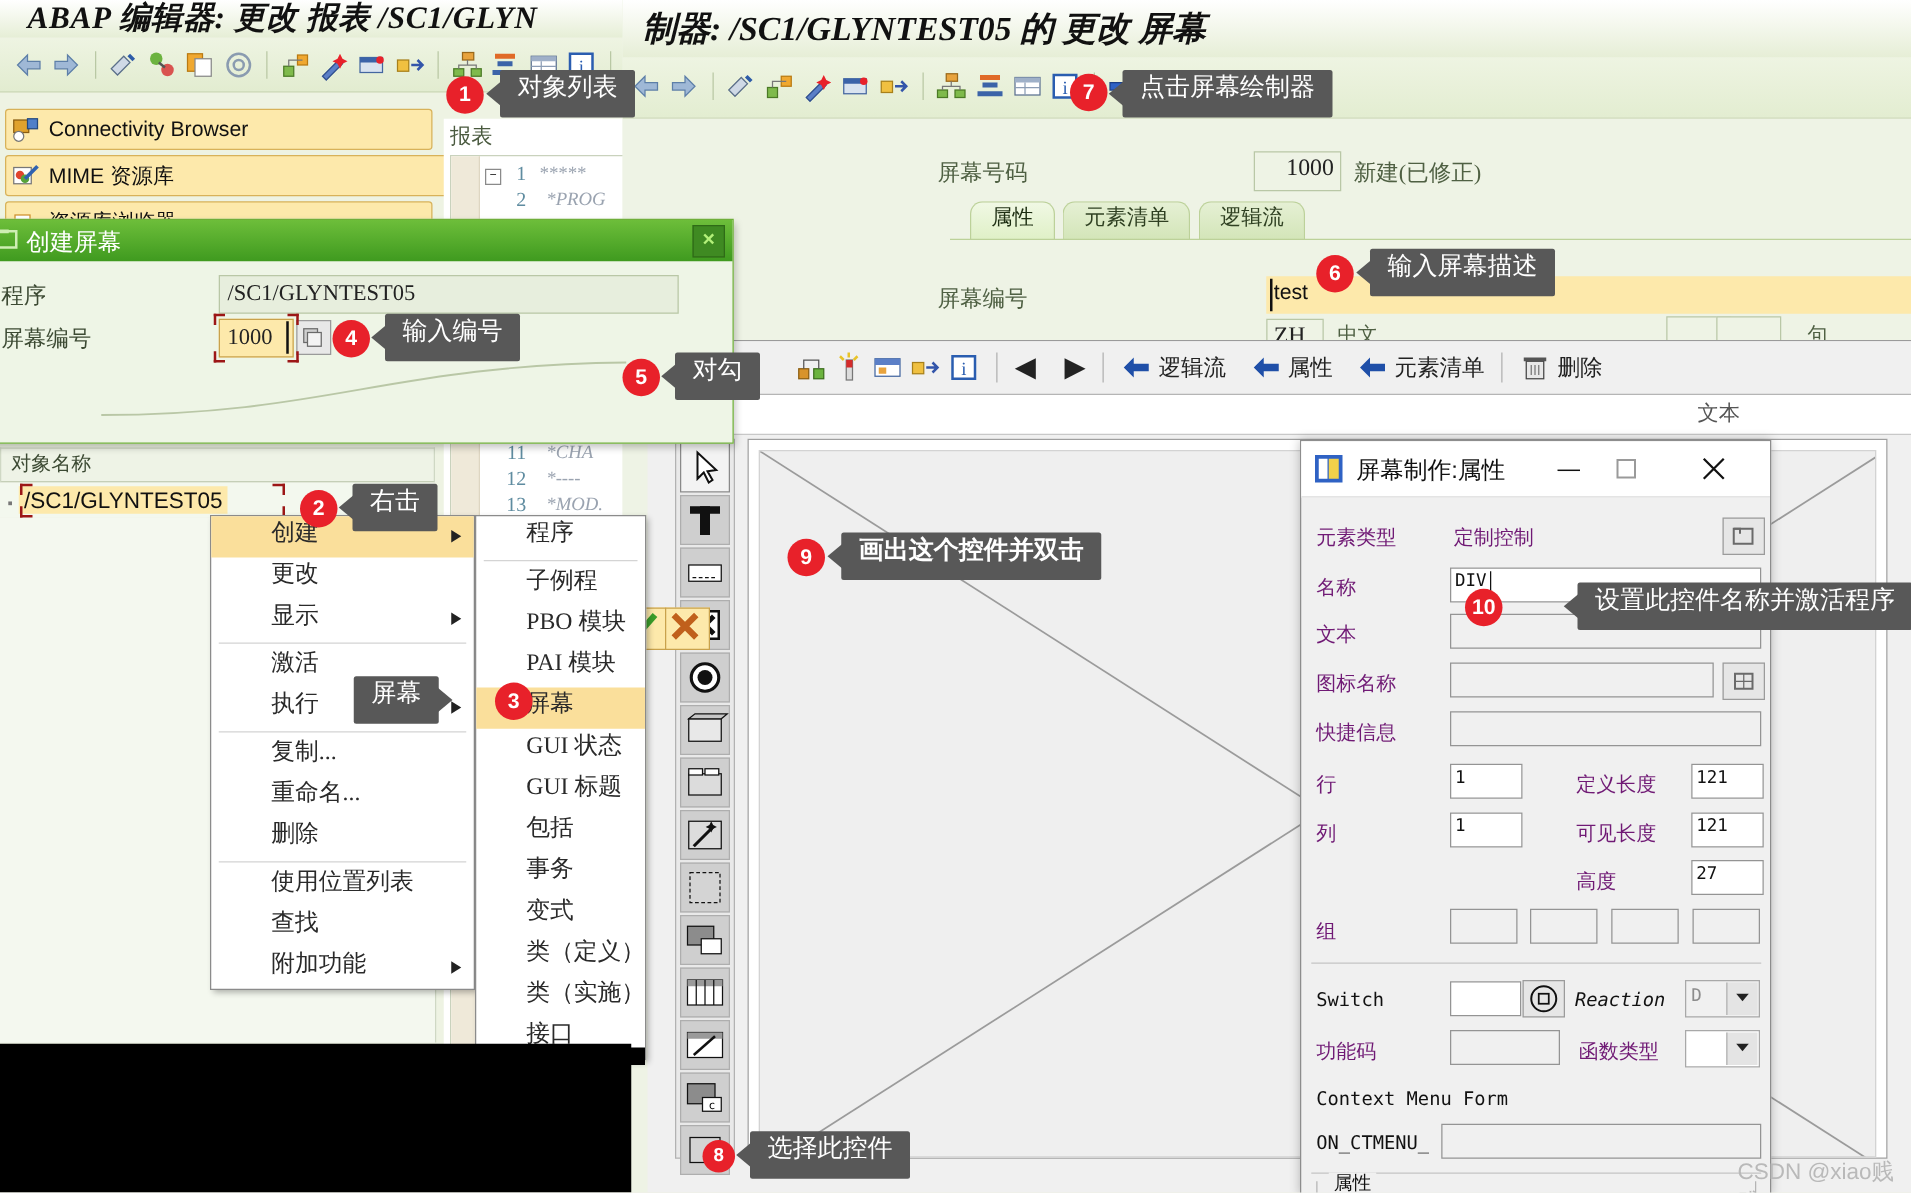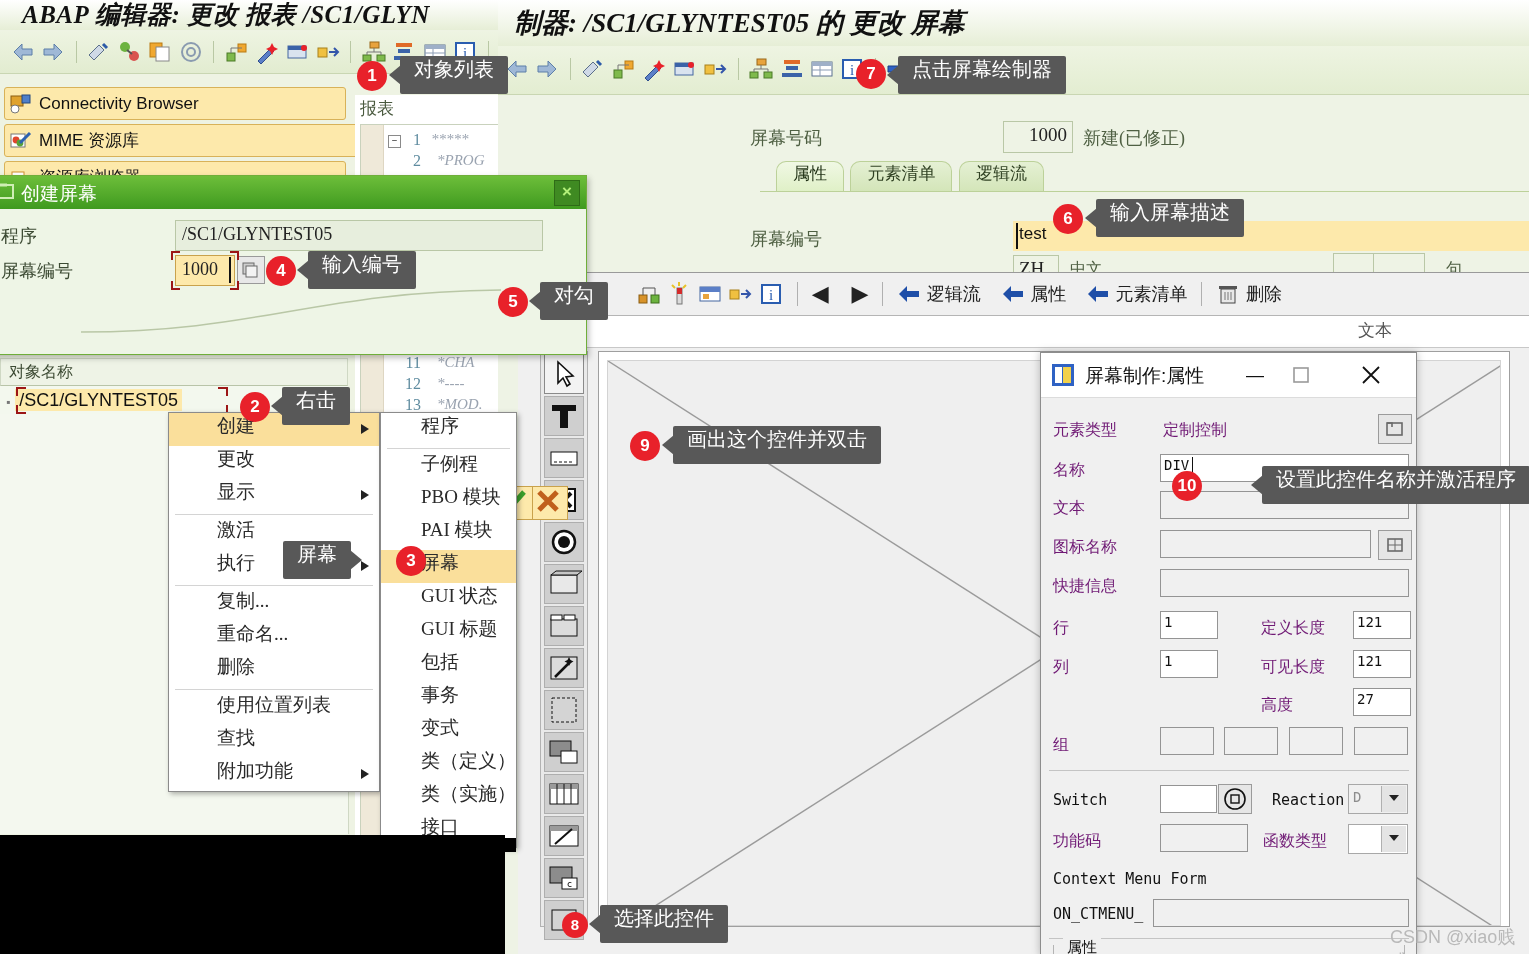--- a/index.html
+++ b/index.html
@@ -642,21 +642,21 @@
   <div class="abs" style="left:8px;top:417px;width:360px;height:1px;background:#c4c4c4;"></div>
 
   <div class="p-lblm" style="left:12px;top:438px;">Switch</div>
   <div class="p-in" style="left:119px;top:432px;width:57px;height:28px;"></div>
   <div class="p-btn" style="left:177px;top:431px;width:34px;height:30px;">
     <svg width="32" height="28" viewBox="0 0 32 28">
         <circle cx="16" cy="14" r="10" fill="none" stroke="#111" stroke-width="1.6"></circle>
         <rect x="12" y="10" width="8" height="8" fill="none" stroke="#111" stroke-width="1.4"></rect>
       </svg>
   </div>
-  <div class="p-lblm" style="left:231px;top:438px;">Reaction</div>
+  <div class="p-lblm" style="left:219px;top:438px;font-style:italic;">Reaction</div>
   <div class="p-combo" style="left:307px;top:431px;width:60px;height:30px;">
     <span style="position:absolute;left:4px;top:4px;font:14px 'DejaVu Sans Mono',monospace;color:#8c8c8c;">D</span>
     <span class="cb"></span>
   </div>
 
   <div class="p-lbl" style="left:12px;top:478px;">功能码</div>
   <div class="p-in gray" style="left:119px;top:471px;width:88px;height:28px;"></div>
   <div class="p-lbl" style="left:222px;top:478px;">函数类型</div>
   <div class="p-combo" style="left:307px;top:471px;width:60px;height:30px;background:#fff;">
     <span style="position:absolute;left:4px;top:4px;font:14px 'DejaVu Sans Mono',monospace;color:#111;"></span>
@@ -690,18 +690,18 @@
 <div class="abs num" style="left:1053px;top:204px;">6</div>
 <div class="callout" style="left:1096px;top:199px;"><i class="tip"></i><span>输入屏幕描述</span></div>
 
 <div class="abs num" style="left:856px;top:59px;">7</div>
 <div class="callout" style="left:898px;top:56px;"><i class="tip"></i><span>点击屏幕绘制器</span></div>
 
 <div class="abs num s" style="left:562px;top:912px;">8</div>
 <div class="callout" style="left:600px;top:905px;"><i class="tip"></i><span>选择此控件</span></div>
 
 <div class="abs num" style="left:630px;top:431px;">9</div>
-<div class="callout" style="left:673px;top:426px;"><i class="tip"></i><span>画出这个控件并双击</span></div>
+<div class="callout" style="left:673px;top:426px;font-weight:bold;"><i class="tip"></i><span>画出这个控件并双击</span></div>
 
 <div class="abs num" style="left:1172px;top:471px;">10</div>
 <div class="callout" style="left:1262px;top:466px;"><i class="tip"></i><span>设置此控件名称并激活程序</span></div>
 
 <div class="wm" style="left:1390px;top:925px;">CSDN @xiao贱贱</div>
 
 </body></html>

